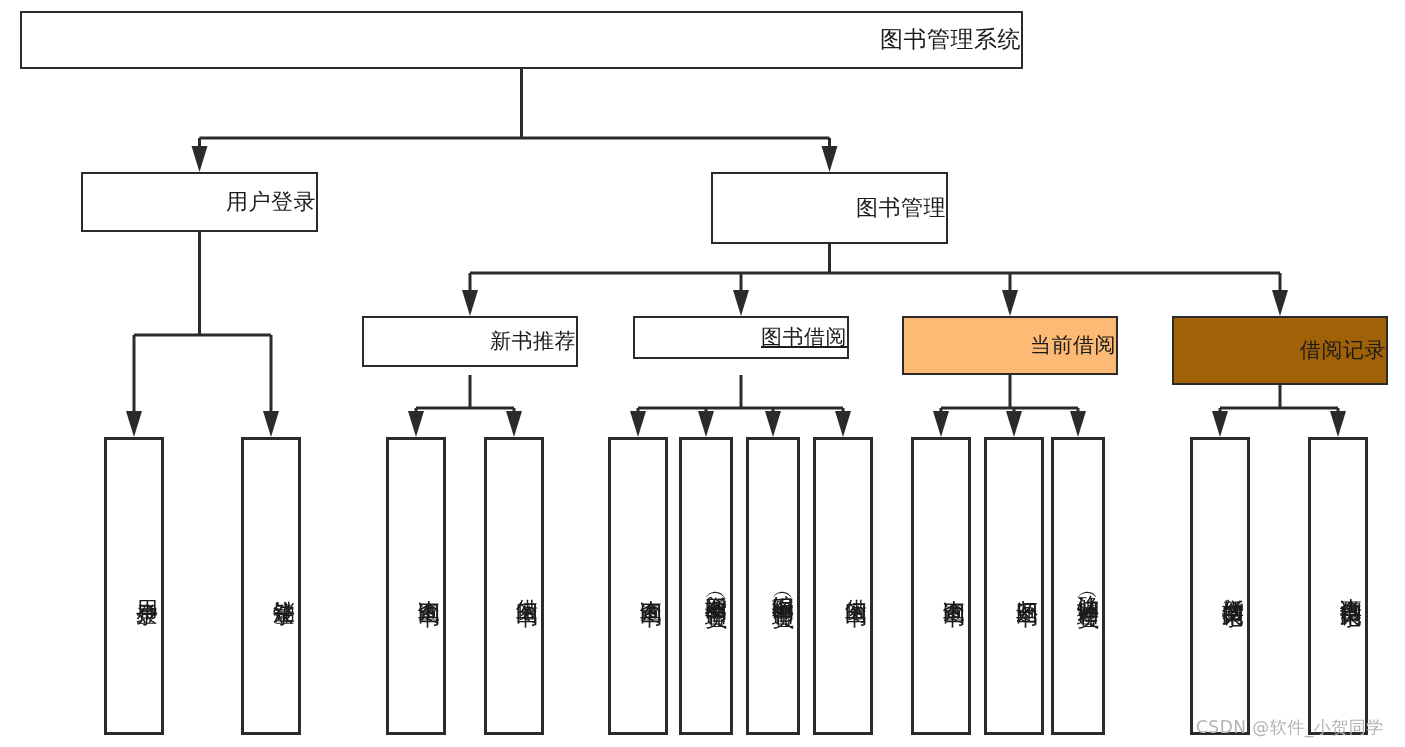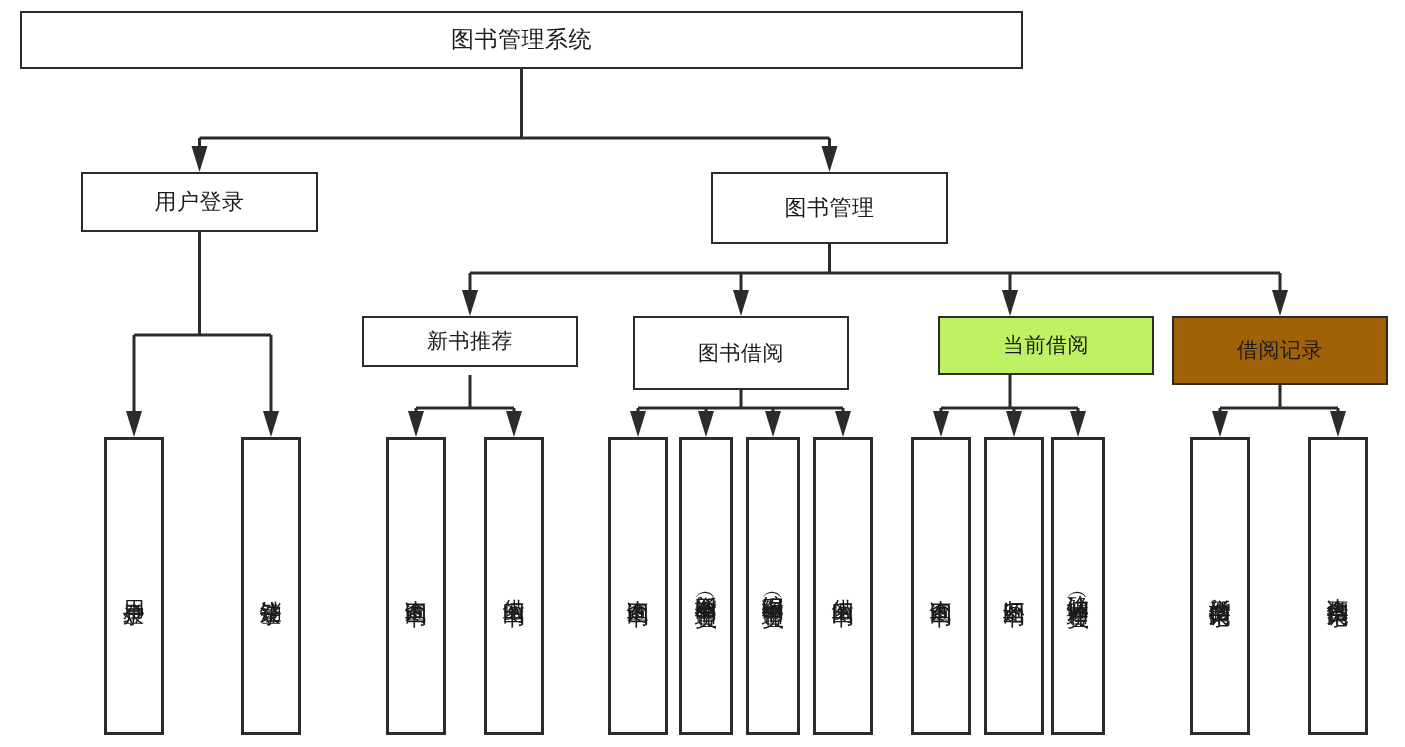--- a/index.html
+++ b/index.html
@@ -25,21 +25,21 @@
     height: 747px;
     pointer-events: none;
   }
   .node {
     position: absolute;
     box-sizing: border-box;
     border: 2px solid #2b2b2b;
     background: #ffffff;
     display: flex;
     align-items: center;
-    justify-content: center;
+    justify-content: flex-end;
     color: #1b1b1b;
   }
   .node .label {
     display: block;
     text-align: center;
     line-height: 1.18;
     letter-spacing: 0.5px;
   }
   .node-root .label { font-size: 23px; }
   .node-l2 .label   { font-size: 22px; }
@@ -128,24 +128,24 @@
       </div>
       <div class="node node-l2" style="left: 81px; top: 172px; width: 237px; height: 60px; border-color: rgb(43, 43, 43); background: rgb(255, 255, 255);">
         <span class="label">用户登录</span>
       </div>
       <div class="node node-l2" style="left: 711px; top: 172px; width: 237px; height: 72px; border-color: rgb(43, 43, 43); background: rgb(255, 255, 255);">
         <span class="label">图书管理</span>
       </div>
       <div class="node node-l3" style="left: 362px; top: 316px; width: 216px; height: 51px; border-color: rgb(43, 43, 43); background: rgb(255, 255, 255);">
         <span class="label">新书推荐</span>
       </div>
-      <div class="node node-l3" style="left: 633px; top: 316px; width: 216px; height: 74px; border-color: rgb(43, 43, 43); background: rgb(255, 255, 255);">
+      <div class="node node-l3" style="left: 633px; top: 316px; width: 216px; height: 43px; border-color: rgb(43, 43, 43); background: rgb(255, 255, 255); text-decoration: underline;">
         <span class="label">图书借阅</span>
       </div>
-      <div class="node node-l3" style="left: 902px; top: 316px; width: 216px; height: 59px; border-color: rgb(43, 43, 43); background: #bef264; margin-left: 36px;">
+      <div class="node node-l3" style="left: 902px; top: 316px; width: 216px; height: 59px; border-color: rgb(43, 43, 43); background: #fdba74;">
         <span class="label">当前借阅</span>
       </div>
       <div class="node node-l3" style="left: 1172px; top: 316px; width: 216px; height: 69px; border-color: rgb(43, 43, 43); background: #a16207;">
         <span class="label">借阅记录</span>
       </div>
       <div class="node node-leaf" style="left: 104px; top: 437px; width: 60px; height: 298px; border-color: rgb(43, 43, 43); background: rgb(255, 255, 255);">
         <span class="label">用户登录</span>
       </div>
       <div class="node node-leaf" style="left: 241px; top: 437px; width: 60px; height: 298px; border-color: rgb(43, 43, 43); background: rgb(255, 255, 255);">
         <span class="label">注销登录</span>
@@ -177,13 +177,14 @@
       <div class="node node-leaf" style="left: 1051px; top: 437px; width: 54px; height: 298px; border-color: rgb(43, 43, 43); background: rgb(255, 255, 255);">
         <span class="label">确认归还（管理员）</span>
       </div>
       <div class="node node-leaf" style="left: 1190px; top: 437px; width: 60px; height: 298px; border-color: rgb(43, 43, 43); background: rgb(255, 255, 255);">
         <span class="label">新增借阅记录</span>
       </div>
       <div class="node node-leaf" style="left: 1308px; top: 437px; width: 60px; height: 298px; border-color: rgb(43, 43, 43); background: rgb(255, 255, 255);">
         <span class="label">查询借阅记录</span>
       </div>
     </div>
+  <div class="watermark" style="left:1196px; top:716px;">CSDN @软件_小贺同学</div>
 </div>
 
 </body></html>

